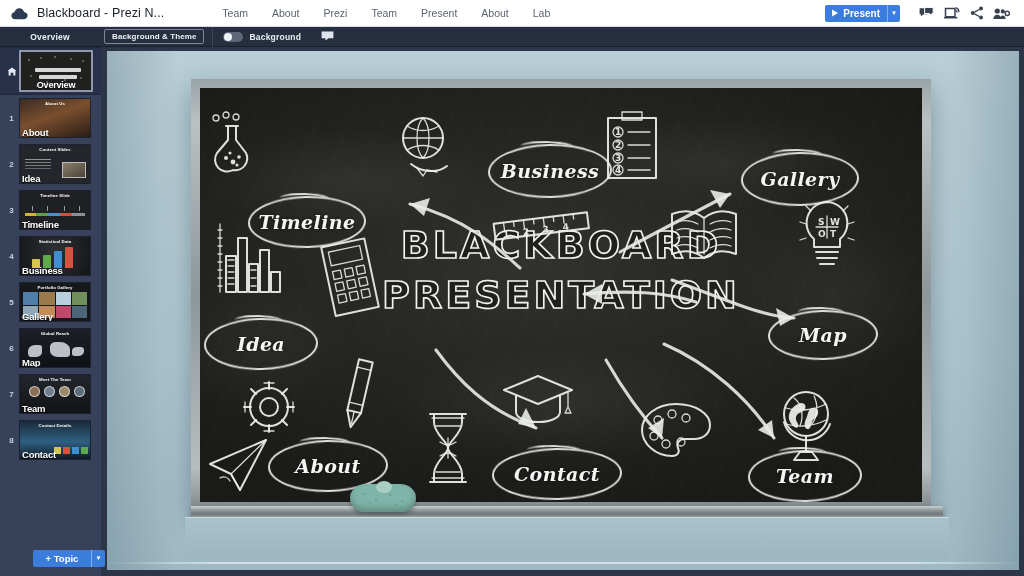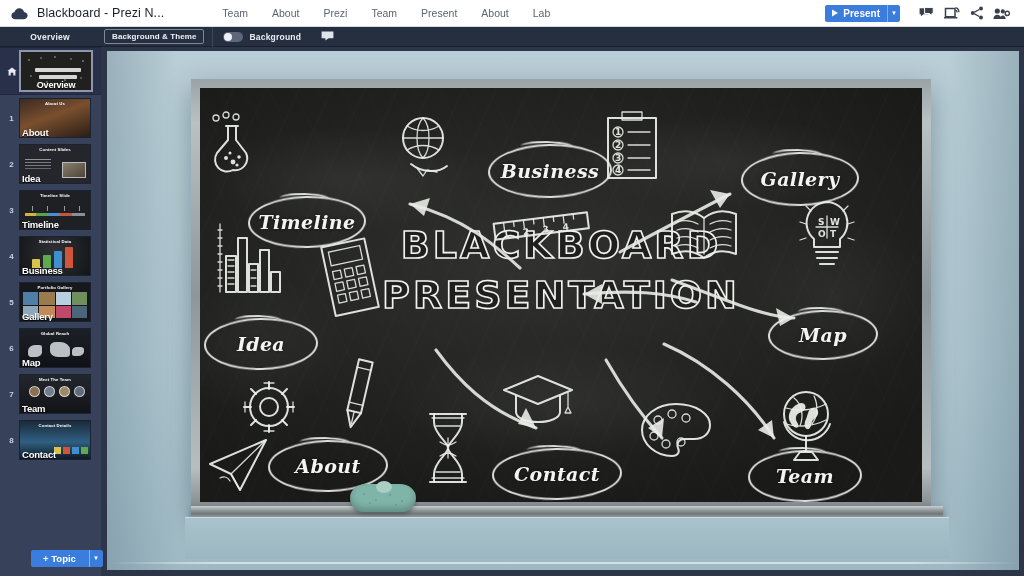--- a/index.html
+++ b/index.html
@@ -222,22 +222,22 @@
   .t-team .av {
     position: absolute; top: 11px; width: 11px; height: 11px; border-radius: 50%;
     border: .6px solid rgba(255,255,255,.65);
   }
   .t-contact { background: linear-gradient(180deg, #1a2a3a 0%, #2f5f82 55%, #0f1a24 100%); }
   .t-contact .sw {
     position: absolute; bottom: 5px; width: 7px; height: 7px;
   }
 
   .topic-btn-wrap {
-    position: absolute; bottom: 0; left: 16px; width: 101px; height: 36px;
-    display: flex; align-items: center; justify-content: center;
+    position: absolute; bottom: 0; left: 4px; width: 101px; height: 36px;
+    display: flex; align-items: center; justify-content: flex-end;
   }
   .topic-btn {
     display: flex; align-items: center;
     background: #3b7ddd; border-radius: 2px; height: 17px; overflow: hidden;
   }
   .topic-main {
     display: flex; align-items: center; justify-content: center;
     width: 58px; height: 100%;
     color: #fff; font-size: 9.5px; font-weight: 700; cursor: pointer;
   }

